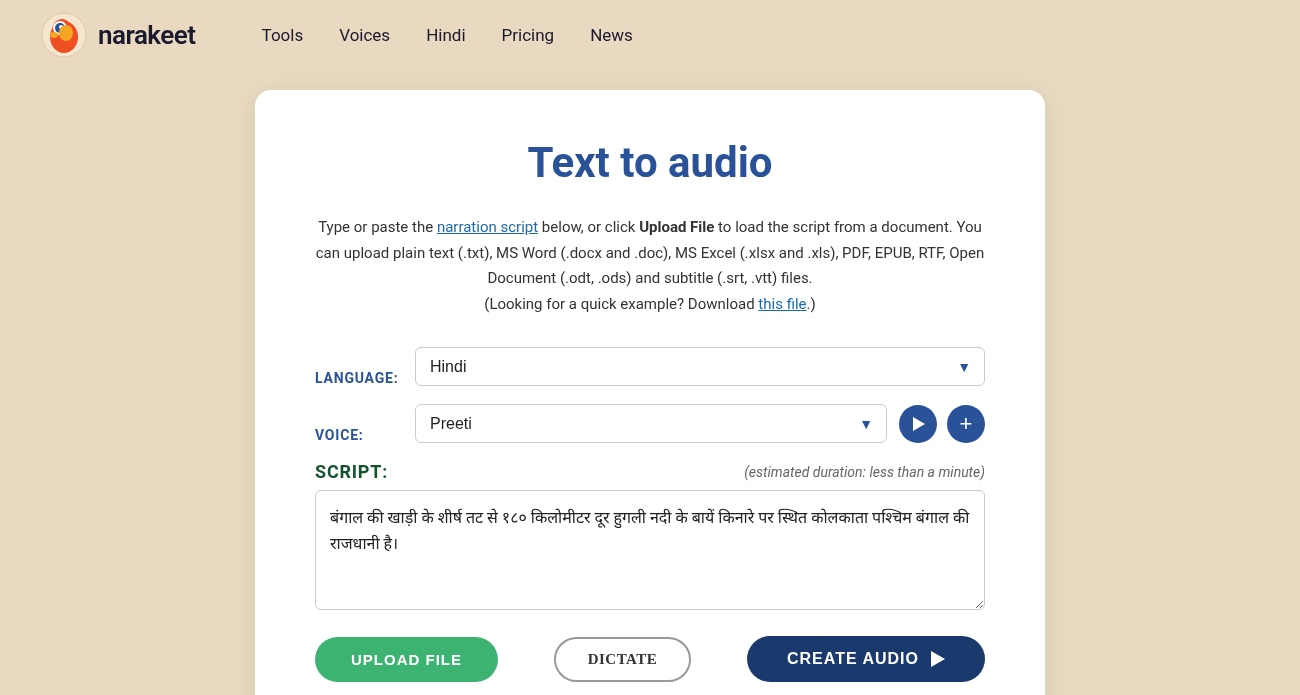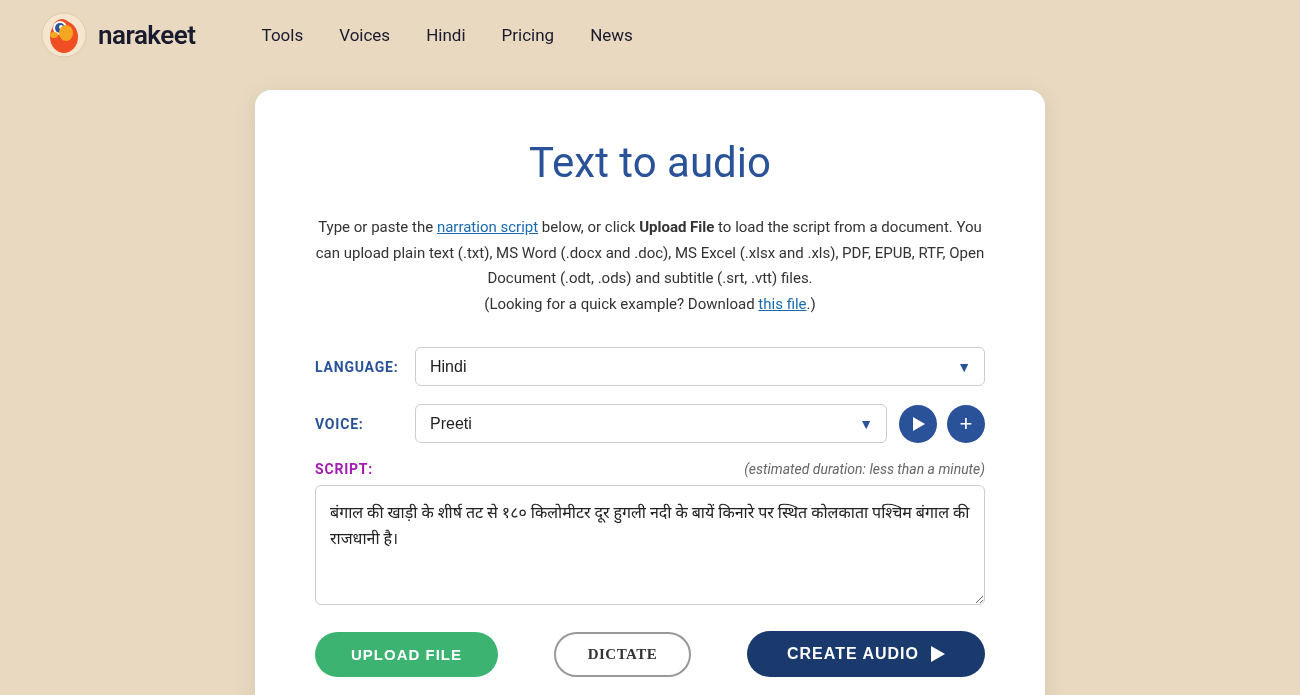--- a/index.html
+++ b/index.html
@@ -86,40 +86,40 @@
     .card {
       background: #fff;
       border-radius: 16px;
       padding: 48px 60px 40px;
       width: 790px;
       box-shadow: 0 4px 24px rgba(0,0,0,0.08);
     }
     .card-title {
       text-align: center;
       font-size: 42px;
-      font-weight: 400;
+      font-weight: 700;
       color: #2a5298;
       margin-bottom: 28px;
     }
     .description {
       text-align: center;
       font-size: 15px;
       color: #333;
       line-height: 1.7;
       margin-bottom: 30px;
     }
     .description a {
       color: #1a6ab1;
       text-decoration: underline;
     }
 
     
     .form-row {
       display: flex;
-      align-items: center;
+      align-items: flex-end;
       margin-bottom: 18px;
     }
     .form-label {
       font-size: 14px;
       font-weight: 700;
       color: #2a5298;
       letter-spacing: 0.8px;
       width: 100px;
       flex-shrink: 0;
       text-transform: uppercase;
@@ -185,23 +185,23 @@
     }
 
     
     .script-header {
       display: flex;
       justify-content: space-between;
       align-items: center;
       margin-bottom: 8px;
     }
     .script-label {
-      font-size: 14px;
-      font-weight: 700;
-      color: #a21caf;
+      font-size: 18px;
+      font-weight: 700;
+      color: #14532d;
       letter-spacing: 0.8px;
       text-transform: uppercase;
     }
     .duration-text {
       font-size: 14px;
       color: #666;
       font-style: italic;
     }
     .script-textarea {
       width: 100%;

